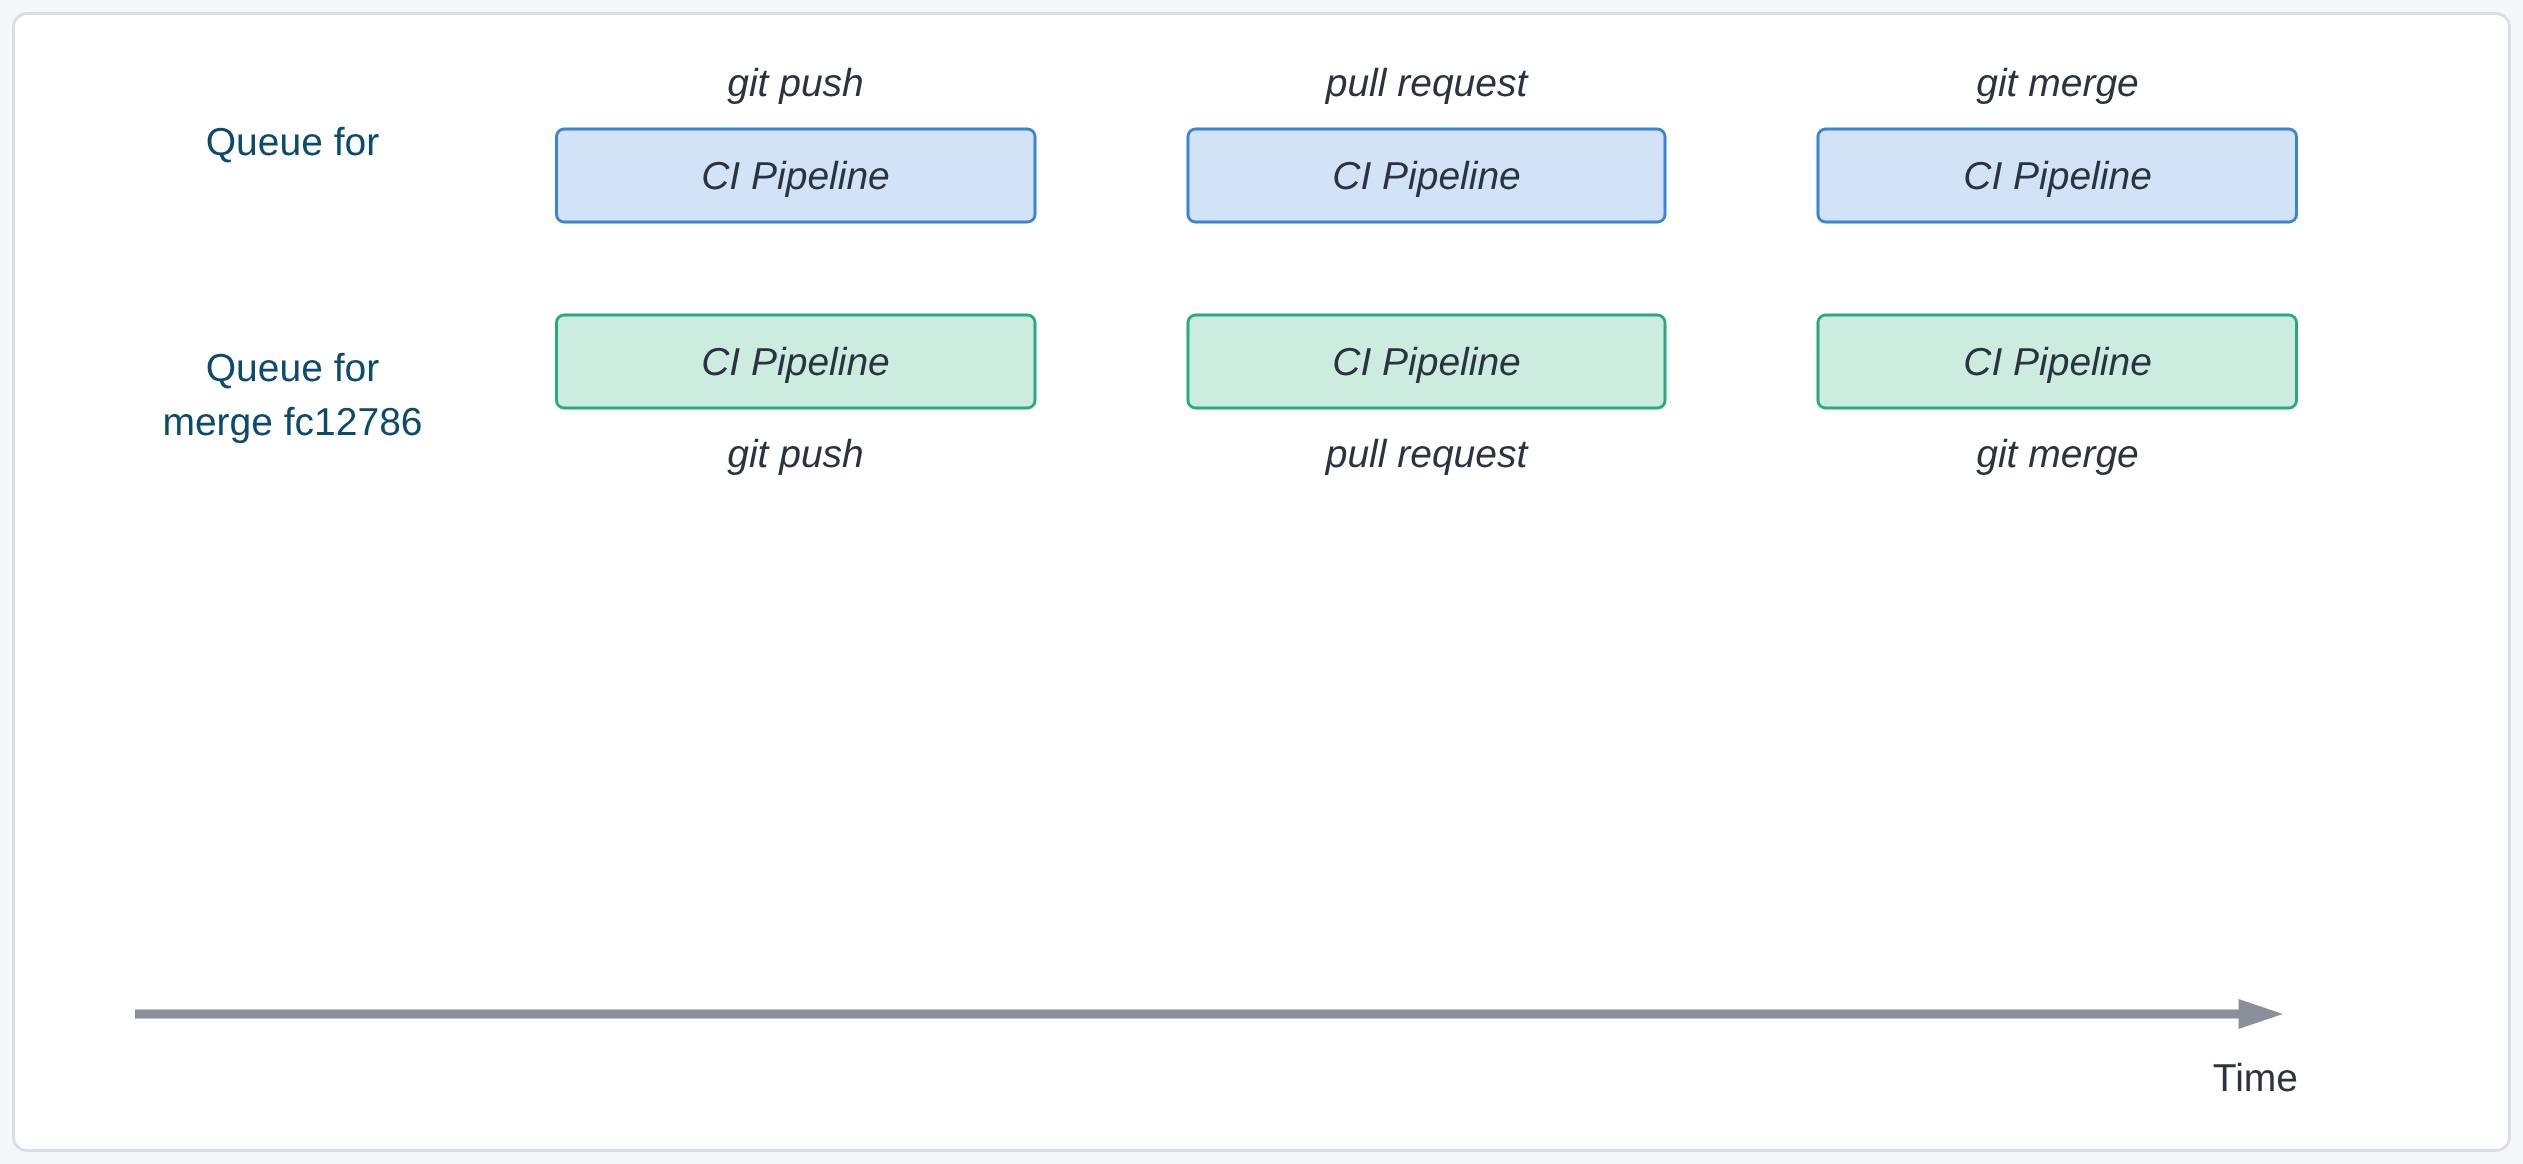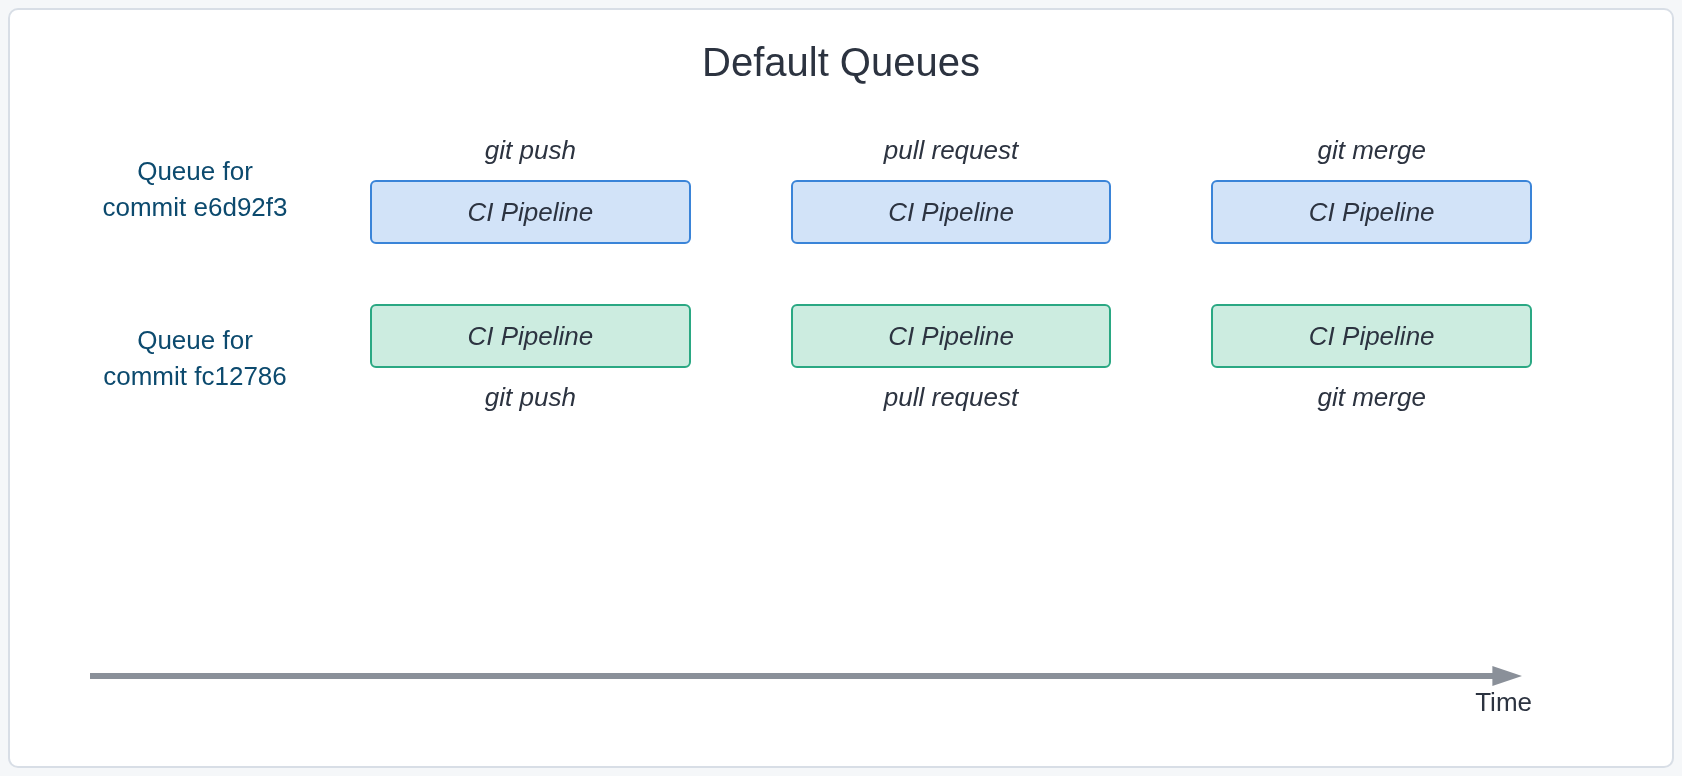--- a/index.html
+++ b/index.html
@@ -91,59 +91,57 @@
     .timeline {
       position: absolute;
       bottom: 90px;
       left: 80px;
       right: 150px;
       height: 10px;
     }
     .timeline svg { display: block; }
     .time-label {
       position: absolute;
-      bottom: 48px;
+      bottom: 32px;
       right: 140px;
       font-size: 26px;
       color: #2c3340;
     }
   </style>
 </head>
 <body>
 
 <div class="outer-frame">
-  <h1 class="title">Default Queues</h1>
 
   <div class="queues">
 
     <div class="queue-row">
       <div class="queue-label">
         <span>Queue for</span><br>
-        <span>commit e6d92f3</span>
       </div>
       <div class="stages">
         <div class="stage">
           <div class="stage-label-top">git push</div>
           <div class="pipeline-box pipeline-blue">CI Pipeline</div>
         </div>
         <div class="stage">
           <div class="stage-label-top">pull request</div>
           <div class="pipeline-box pipeline-blue">CI Pipeline</div>
         </div>
         <div class="stage">
           <div class="stage-label-top">git merge</div>
           <div class="pipeline-box pipeline-blue">CI Pipeline</div>
         </div>
       </div>
     </div>
 
     <div class="queue-row">
       <div class="queue-label">
         <span>Queue for</span><br>
-        <span>commit fc12786</span>
+        <span>merge fc12786</span>
       </div>
       <div class="stages">
         <div class="stage">
           <div class="pipeline-box pipeline-green">CI Pipeline</div>
           <div class="stage-label-bottom">git push</div>
         </div>
         <div class="stage">
           <div class="pipeline-box pipeline-green">CI Pipeline</div>
           <div class="stage-label-bottom">pull request</div>
         </div>

